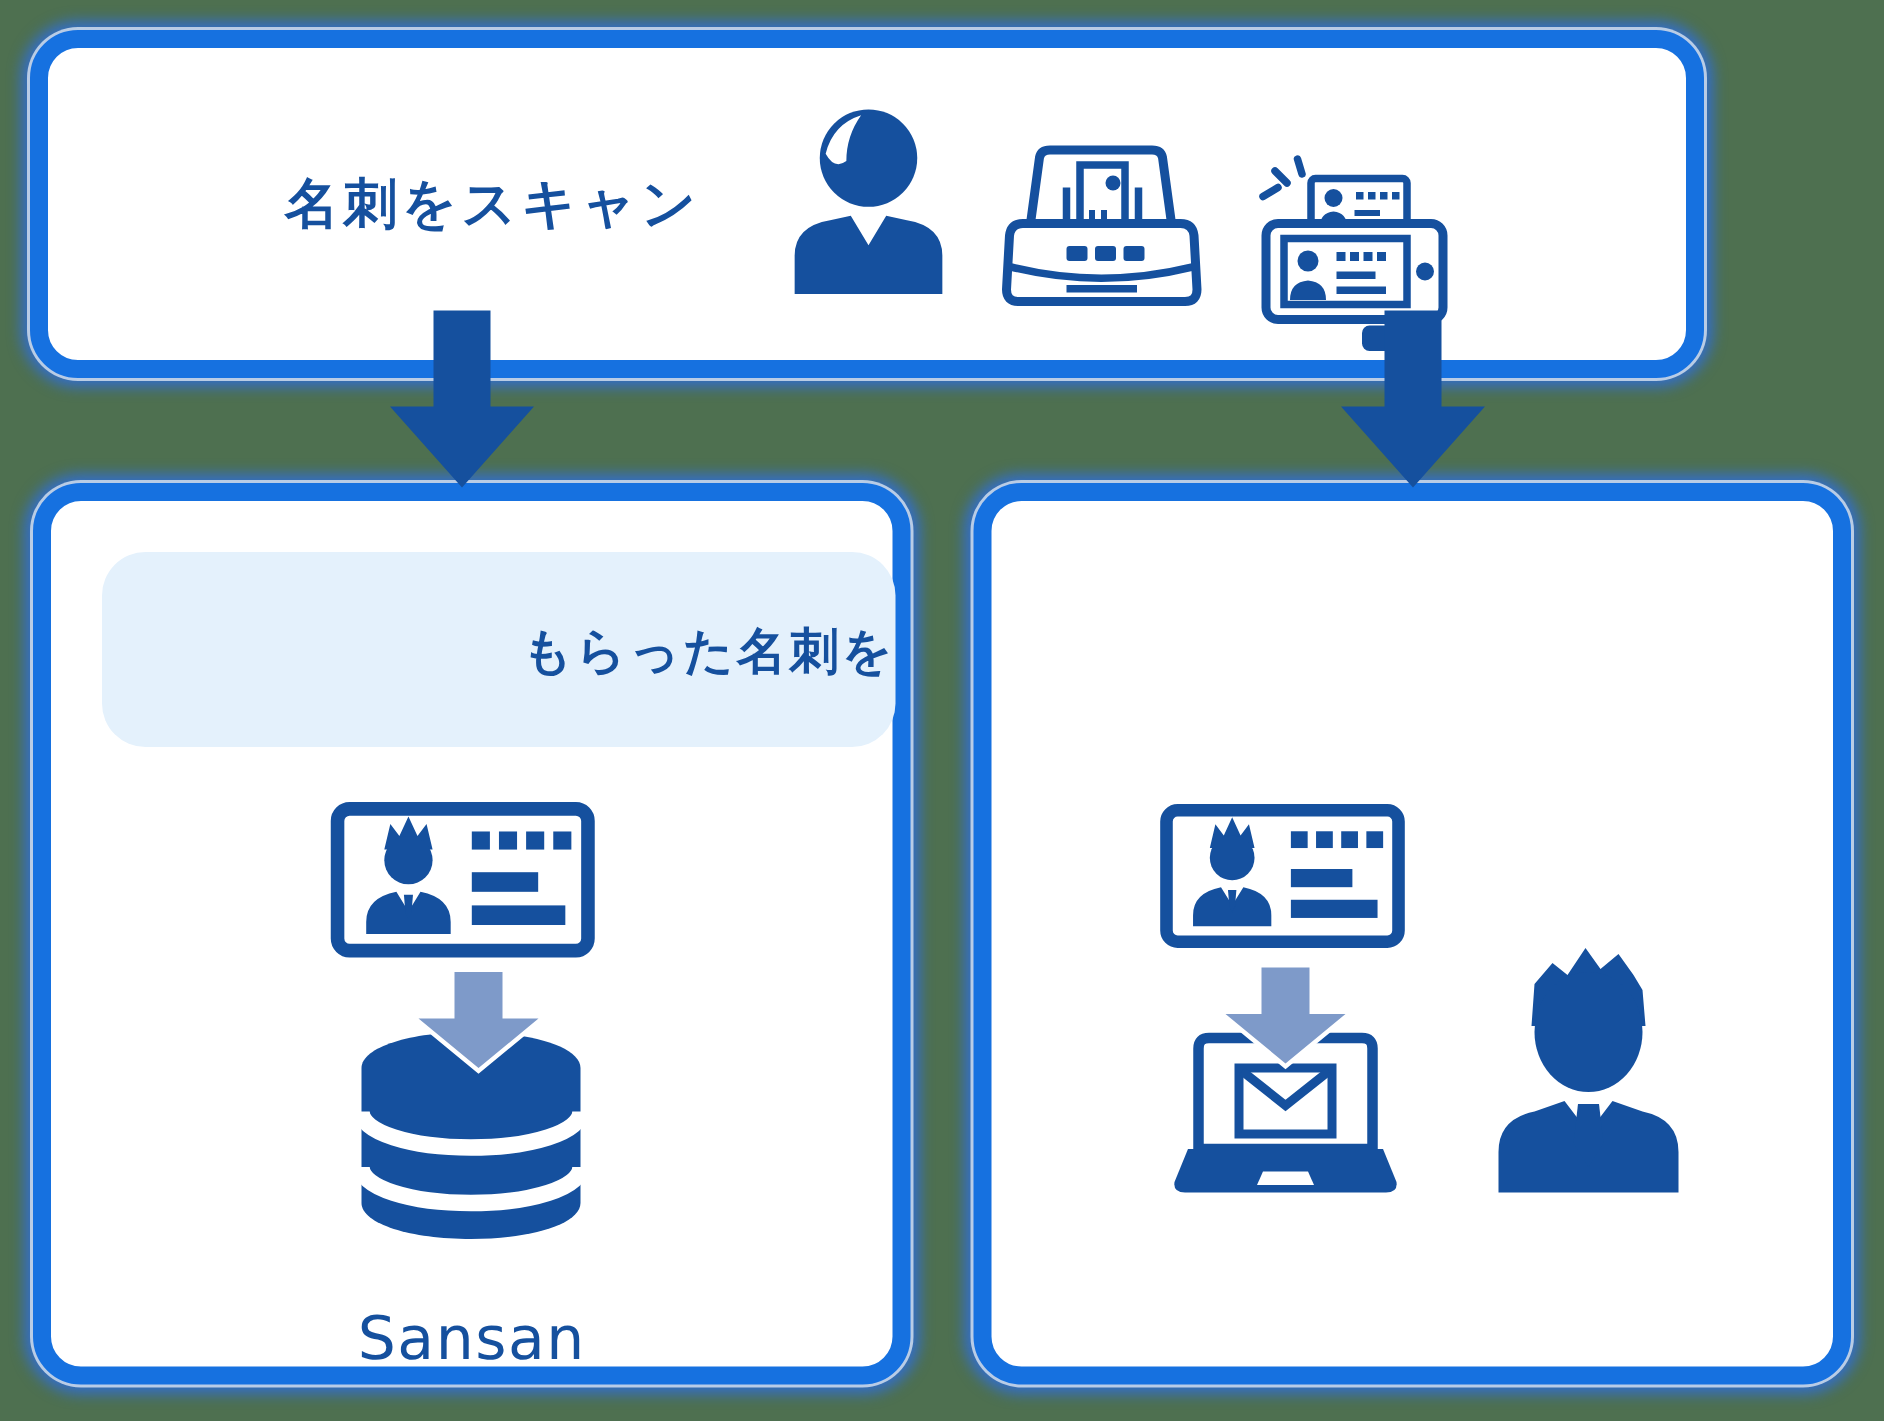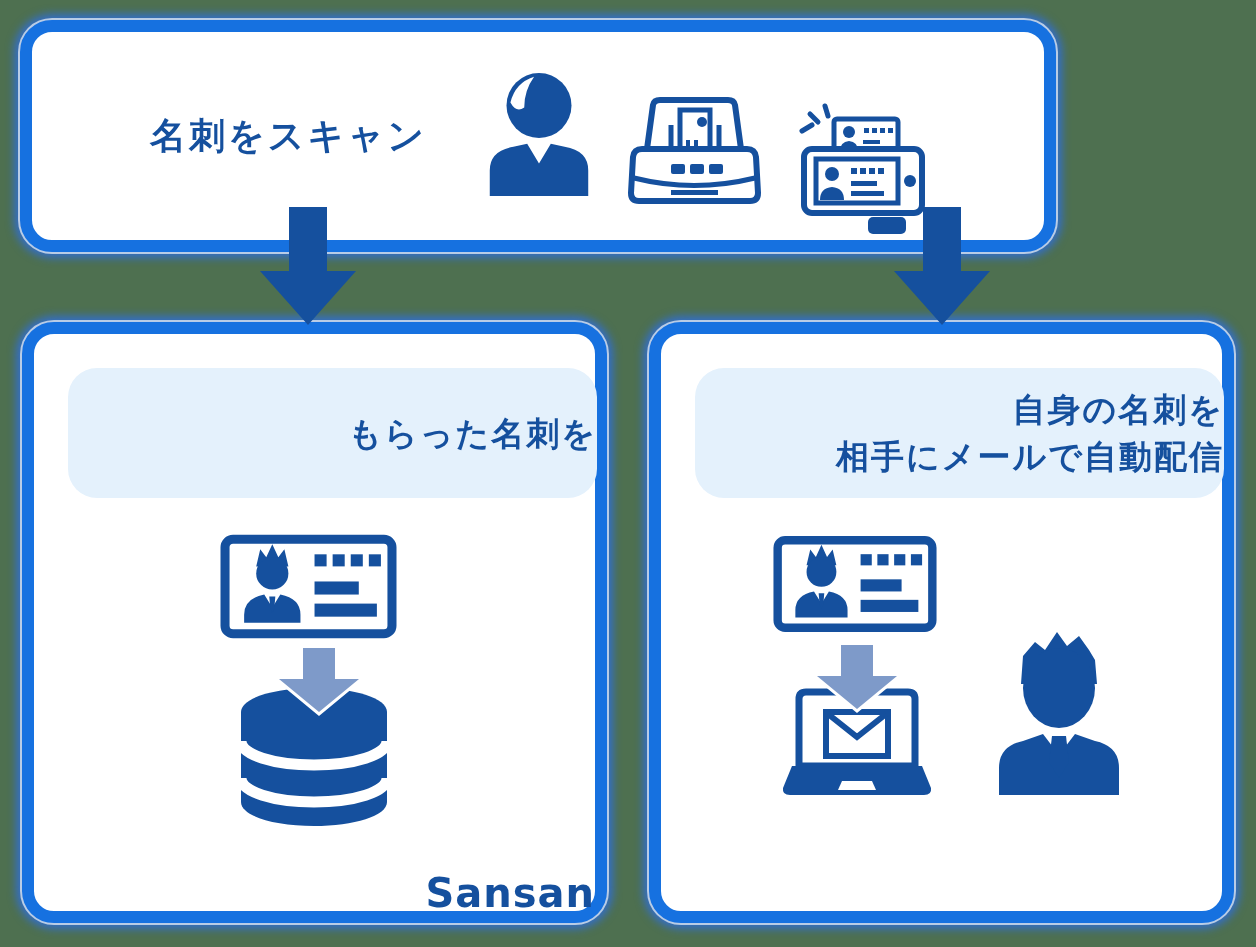--- a/index.html
+++ b/index.html
@@ -13,21 +13,21 @@
 
   .box {
     position:absolute; box-sizing:border-box;
     background: var(--box-bg, #ffffff);
     border:12px solid var(--box-border, #1671e0);
     border-radius:32px;
     box-shadow: 0 0 0 2px rgba(255,255,255,.65), 0 0 9px 6px rgba(45,110,230,.8);
   }
 
   #topBox {
-    left:20px; top:20px; width:1036px; height:232px;
+    left:20px; top:20px; width:1116px; height:232px;
     display:flex; align-items:center; justify-content:center; gap:36px;text-align:right;
   }
   .top-label {
     font-size:36px; font-weight:bold; letter-spacing:3px;
     color: var(--primary-blue, #15509e);
     margin-right:24px; white-space:nowrap;
   }
 
   .ic { color: var(--primary-blue, #15509e); display:block; }
   .soft { color: var(--soft-arrow, #7e9ac9); }
@@ -45,22 +45,22 @@
   .panel-header {
     position:absolute; left:34px; top:34px; width:493px; height:130px;
     background: var(--header-bg, #e4f1fc); border-radius:29px;
     display:flex; flex-direction:column; justify-content:center; align-items:flex-end;
     font-size:33px; font-weight:bold; line-height:47px; letter-spacing:2px;
     color: var(--primary-blue, #15509e); text-align:center; white-space:nowrap;padding-left:36px;
   }
 
   .abs { position:absolute; }
   .caption {
-    position:absolute; left:0; width:100%; text-align:right;
-    font-weight:bold; color: var(--primary-blue, #15509e);
+    position:absolute; left:0; width:100%; text-align:center;
+    font-weight:normal; color: var(--primary-blue, #15509e);
     letter-spacing:2px; white-space:nowrap;
   }
   #leftCaption  { top:536px; font-size:40px; letter-spacing:1px; }
   #rightCaption { top:544px; font-size:34px; }
 
   svg { overflow:visible; }
 </style>
 </head>
 <body>
 
@@ -148,24 +148,20 @@
     <svg class="ic abs" style="left:201px; top:352px;" width="158" height="142" viewBox="0 0 158 142">
       <path d="M6 26 C6 12 39 2 79 2 C119 2 152 12 152 26 L152 116 C152 130 119 140 79 140 C39 140 6 130 6 116 Z" fill="currentColor"></path>
       <path d="M6 55 C6 69 39 79 79 79 C119 79 152 69 152 55" stroke="#fff" stroke-width="11" fill="none"></path>
       <path d="M6 92 C6 106 39 116 79 116 C119 116 152 106 152 92" stroke="#fff" stroke-width="11" fill="none"></path>
     </svg>
 
     <div class="caption" id="leftCaption">Sansan</div>
   </div>
 
   <div class="box" id="rightBox">
-    <div class="panel-header">
-      <div>自身の名刺を</div>
-      <div>相手にメールで自動配信</div>
-    </div>
 
     <svg class="ic abs" style="left:112px; top:201px;" width="164" height="98" viewBox="0 0 176 104">
       <rect x="5" y="5" width="166" height="94" rx="8" fill="#fff" stroke="currentColor" stroke-width="9"></rect>
       <path d="M36 32 L40 15 L46 23 L52 10 L58 23 L64 15 L68 32 Z" fill="currentColor"></path>
       <circle cx="52" cy="39" r="16" fill="currentColor"></circle>
       <path d="M24 88 L24 80 Q24 64 44 60 L52 73 L60 60 Q80 64 80 80 L80 88 Z" fill="currentColor"></path>
       <path d="M49 62 L55 62 L54 74 L52 78 L50 74 Z" fill="currentColor"></path>
       <rect x="94" y="20" width="12" height="12" fill="currentColor"></rect>
         <rect x="112" y="20" width="12" height="12" fill="currentColor"></rect>
         <rect x="130" y="20" width="12" height="12" fill="currentColor"></rect>

